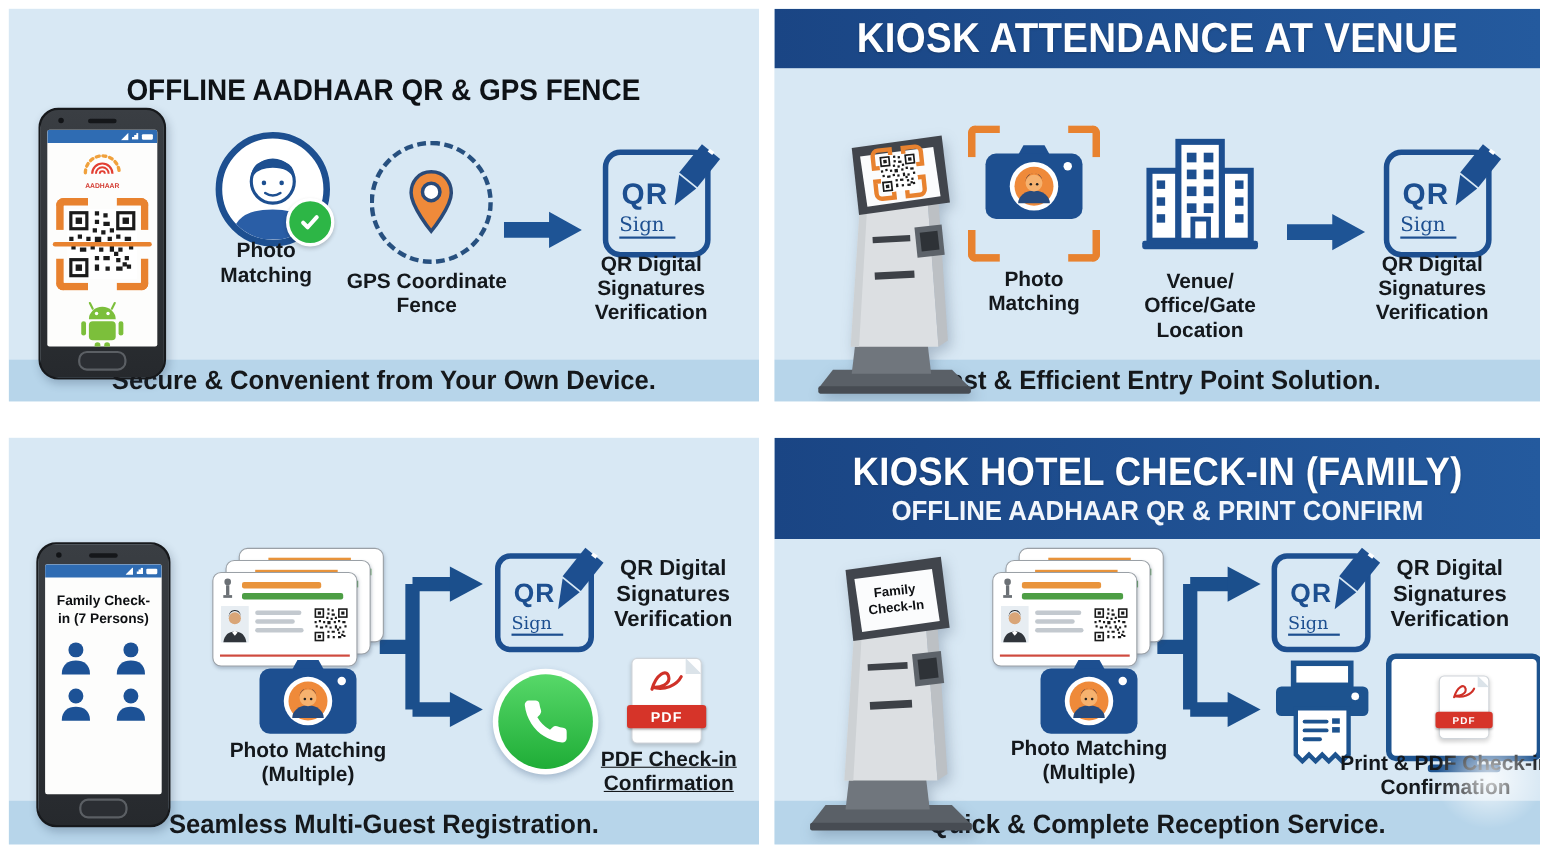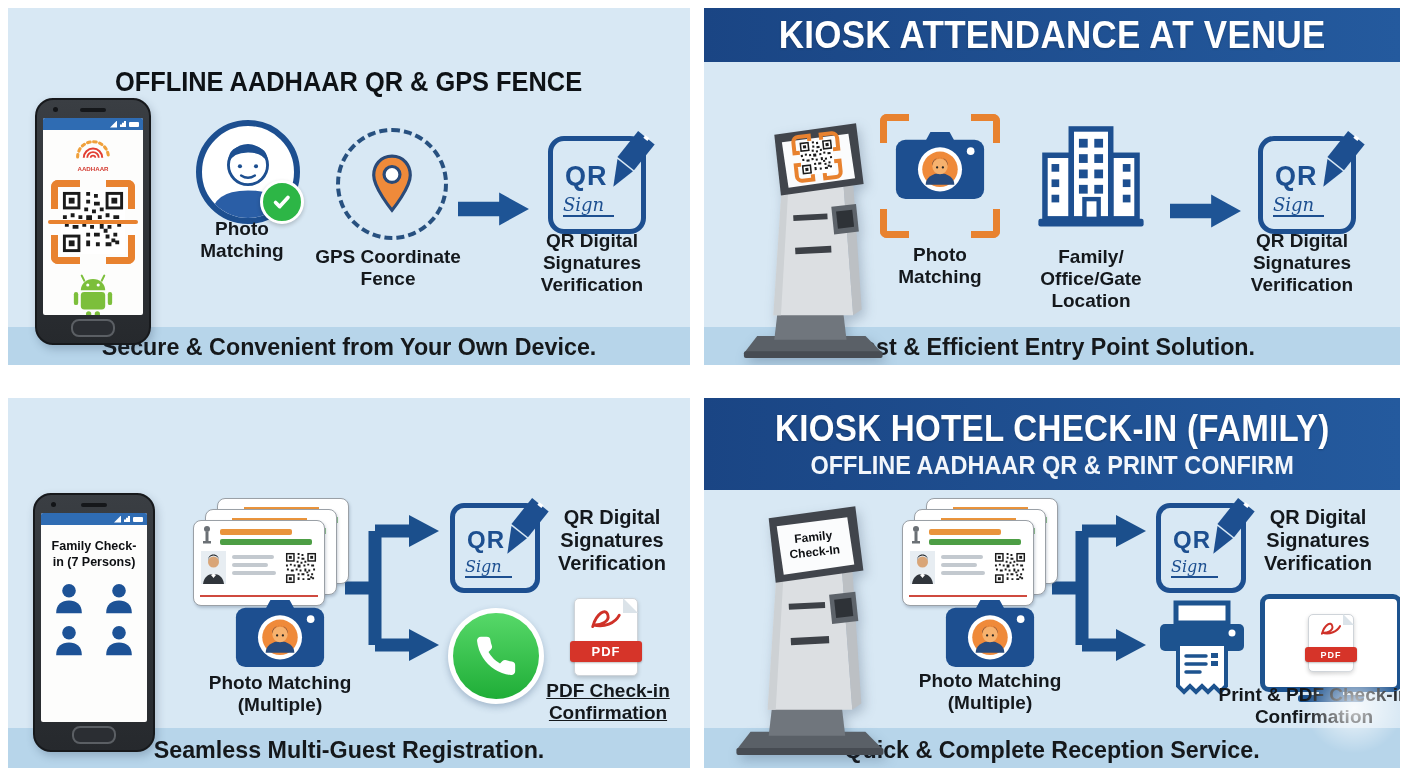--- a/index.html
+++ b/index.html
@@ -74,21 +74,21 @@
   .gps{position:absolute;border:4px dashed #27507f;border-radius:50%;
        display:flex;align-items:center;justify-content:center;z-index:3;}
 
   
   .barrow{position:absolute;z-index:3;}
 
   
   .qrsign{position:absolute;border:5px solid #1d4f90;border-radius:16px;z-index:3;}
   .qrsign .qrtxt{position:absolute;left:12px;top:8px;font-weight:bold;font-size:27px;color:#1d4f90;letter-spacing:1px;margin-top:12px;}
   .qrsign .signtxt{position:absolute;left:10px;bottom:12px;font-family:"DejaVu Serif",serif;
-                   font-style:italic;font-size:18px;color:#1d4f90;border-bottom:2px solid #1d4f90;padding-right:10px;text-align:right;}
+                   font-size:18px;color:#1d4f90;border-bottom:2px solid #1d4f90;padding-right:10px;text-align:right;}
   .qrsign .pen{position:absolute;right:-16px;top:-12px;width:46px;height:62px;}
   .qrsign.sm{border-radius:14px;}
   .qrsign.sm .qrtxt{font-size:24px;top:6px;}
   .qrsign.sm .signtxt{font-size:16px;bottom:10px;}
 
   
   .camwrap{position:absolute;z-index:3;}
   .camwrap .cam{position:absolute;left:14px;top:16px;width:92px;height:71px;}
   .camplain{position:absolute;z-index:3;}
 
@@ -453,21 +453,21 @@
         </span>
       <svg class="cam" viewBox="0 0 96 74">
           <use href="#camsym"></use>
         </svg>
     </div>
     <div class="lbl" style="left:185px;top:236px;width:102px;">Photo Matching</div>
 
     <svg class="building" style="left:330px;top:110px;" width="114" height="114" viewBox="0 0 104 104">
         <use href="#buildingsym"></use>
       </svg>
-    <div class="lbl" style="left:326px;top:238px;width:122px;">Family/ Office/Gate Location</div>
+    <div class="lbl" style="left:326px;top:238px;width:122px;">Venue/ Office/Gate Location</div>
 
     <svg class="barrow" style="left:466px;top:184px;" width="72" height="38" viewBox="0 0 70 36">
         <use href="#arrowsym"></use>
       </svg>
 
     <div class="qrsign" style="left:554px;top:128px;width:88px;height:88px;">
       <span class="qrtxt">QR</span>
       <span class="signtxt">Sign</span>
       <svg class="pen" viewBox="0 0 44 60">
           <use href="#pensym"></use>

